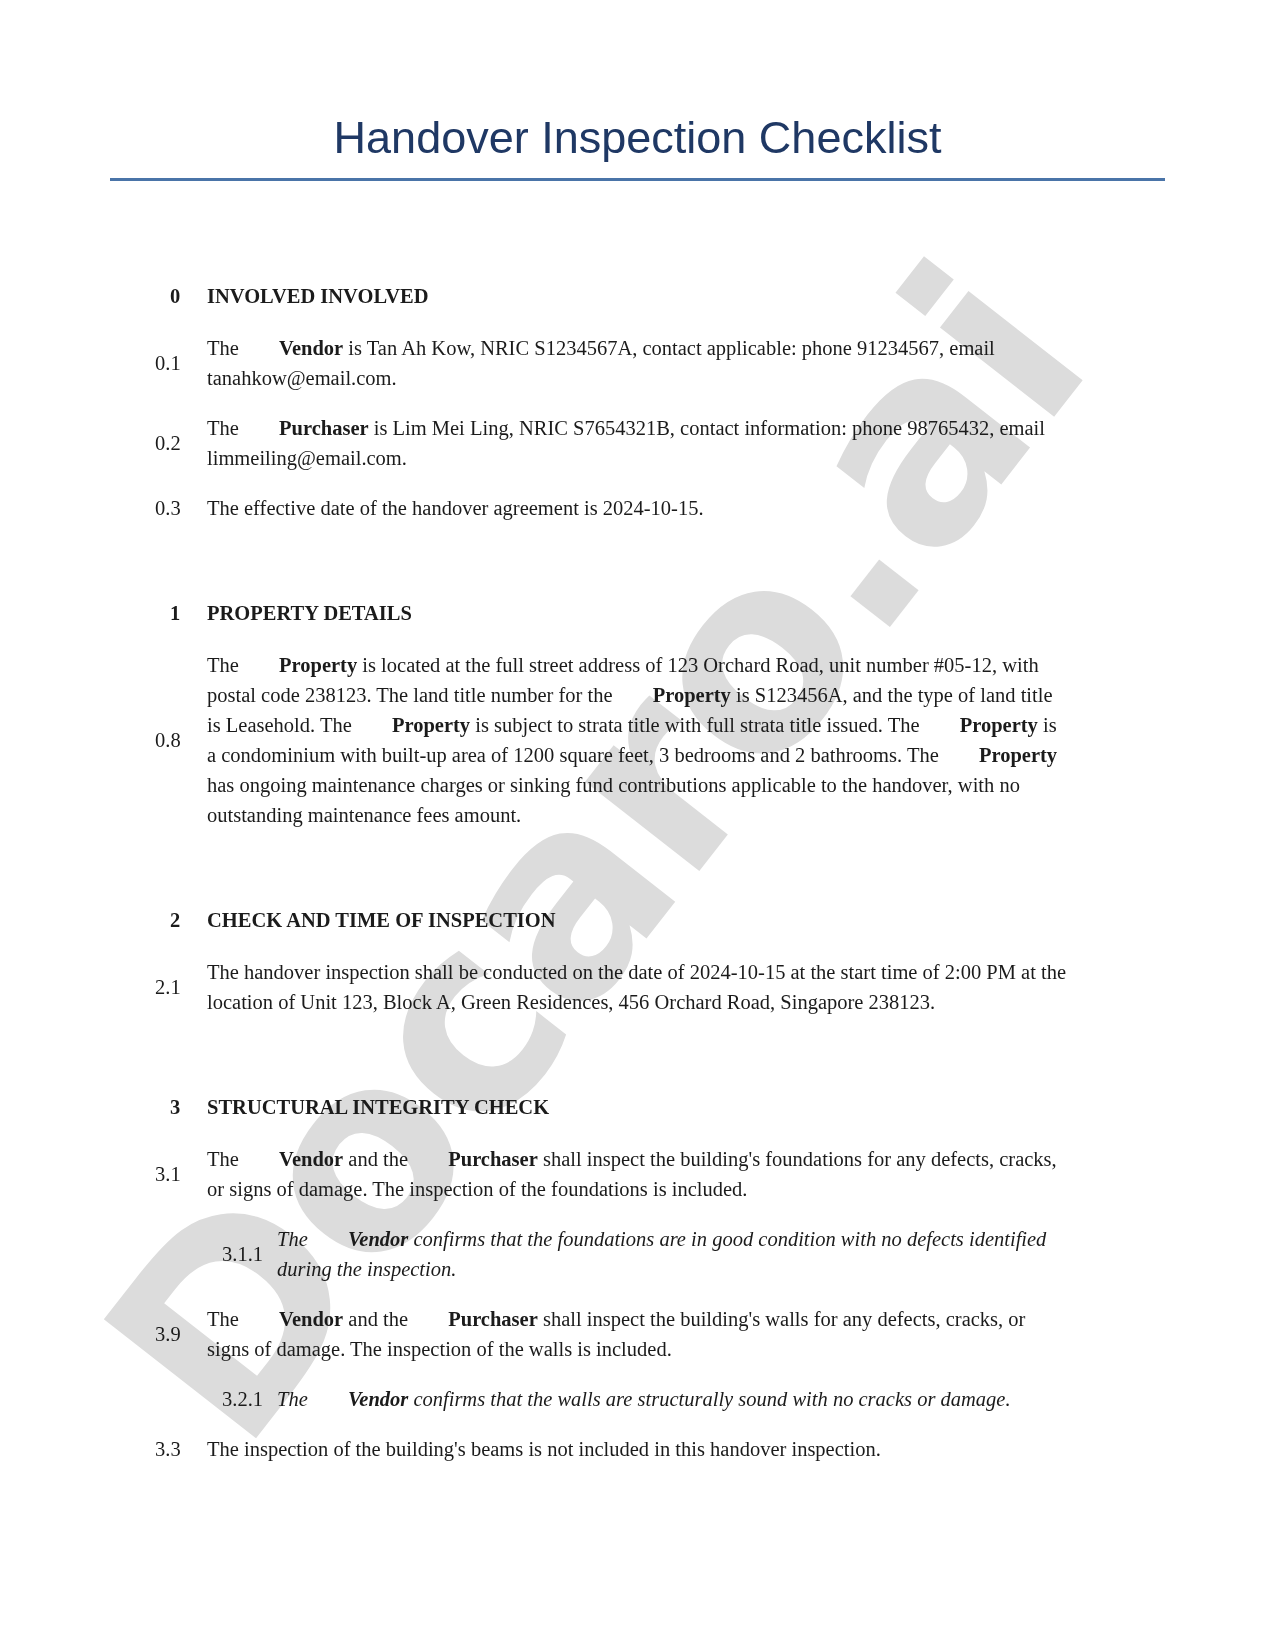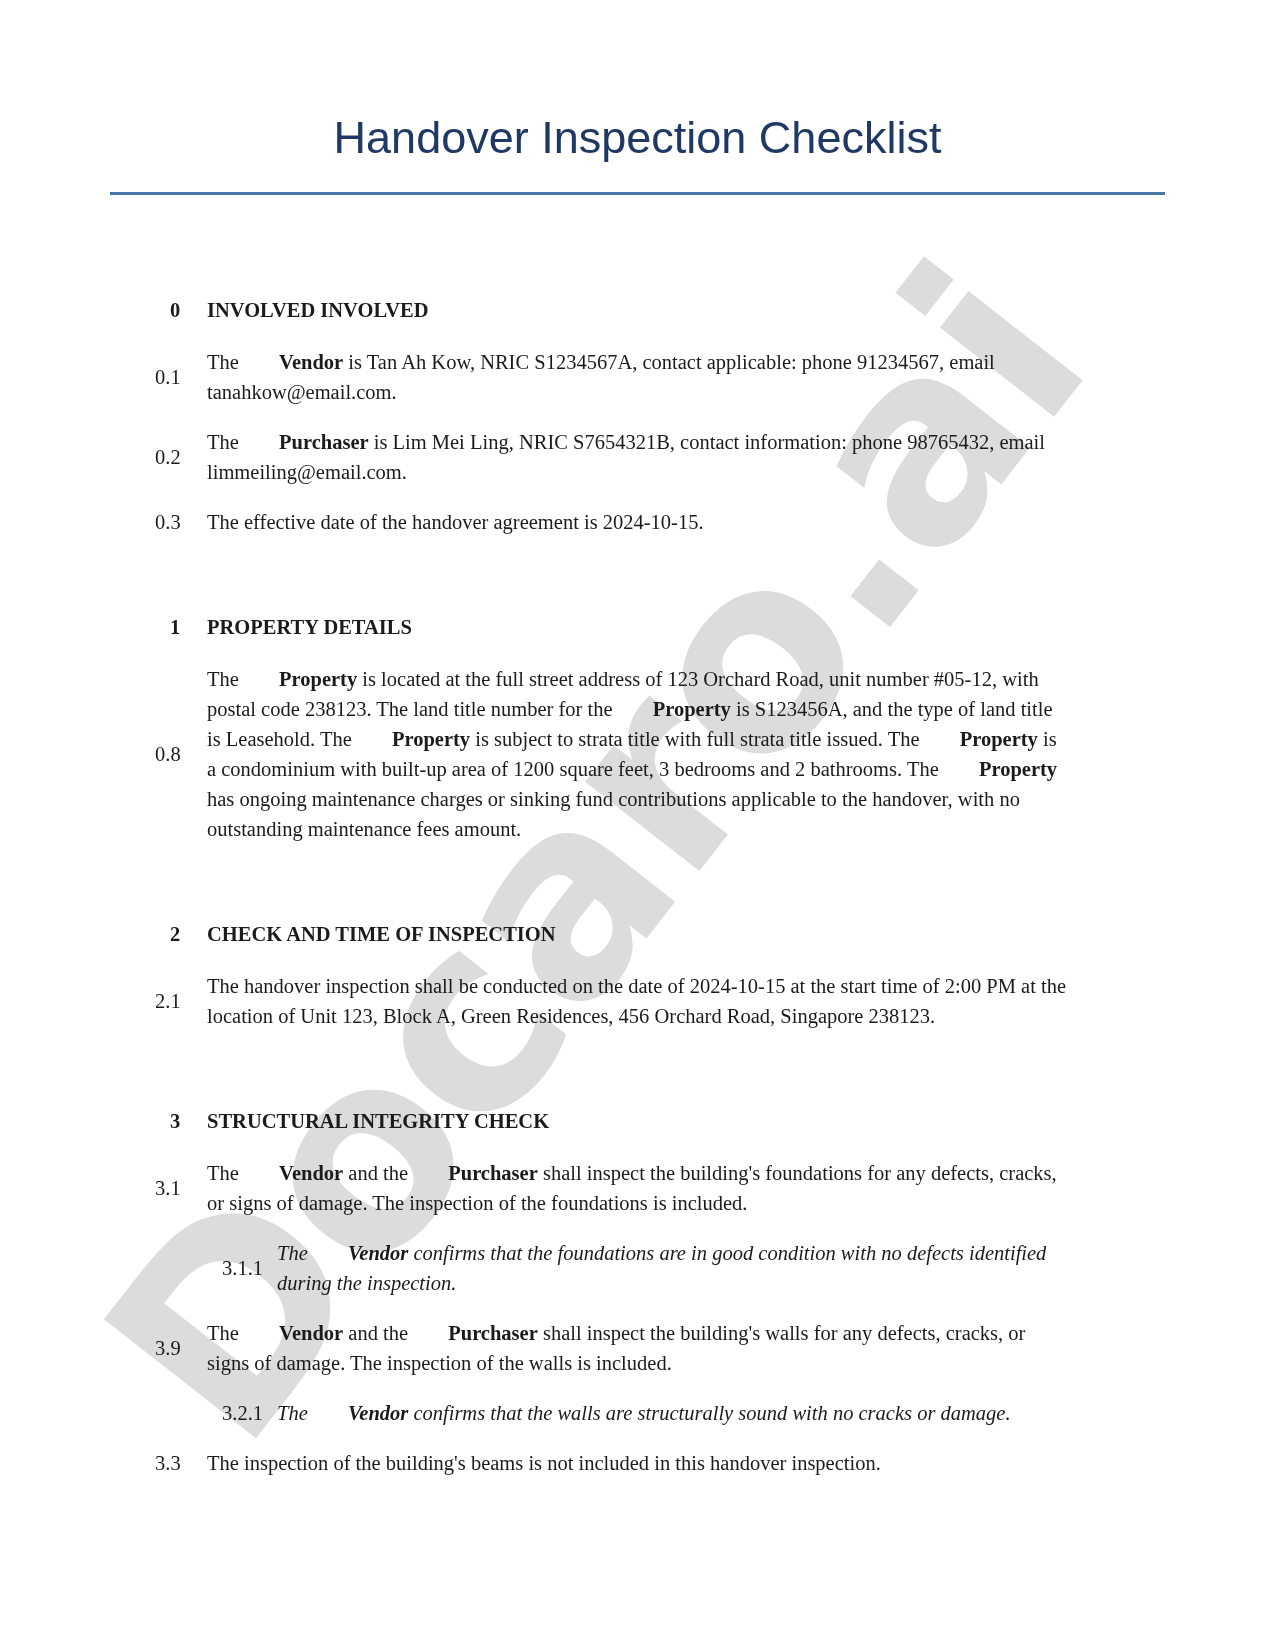--- a/index.html
+++ b/index.html
@@ -21,21 +21,21 @@
     font-size: 265px;
     letter-spacing: -0.015em;
     white-space: nowrap;
     z-index: 0;
     user-select: none;
   }
   .title-block {
     position: relative;
     z-index: 1;
     margin: 108px 110px 0 110px;
-    padding-bottom: 24px;
+    padding-bottom: 10px;
     border-bottom: 3px solid #737373;
     text-align: center;
   }
   .doc-title {
     margin: 0;
     font-family: "Liberation Sans", sans-serif;
     font-weight: 400;
     font-size: 45px;
     line-height: 60px;
     letter-spacing: 0;

